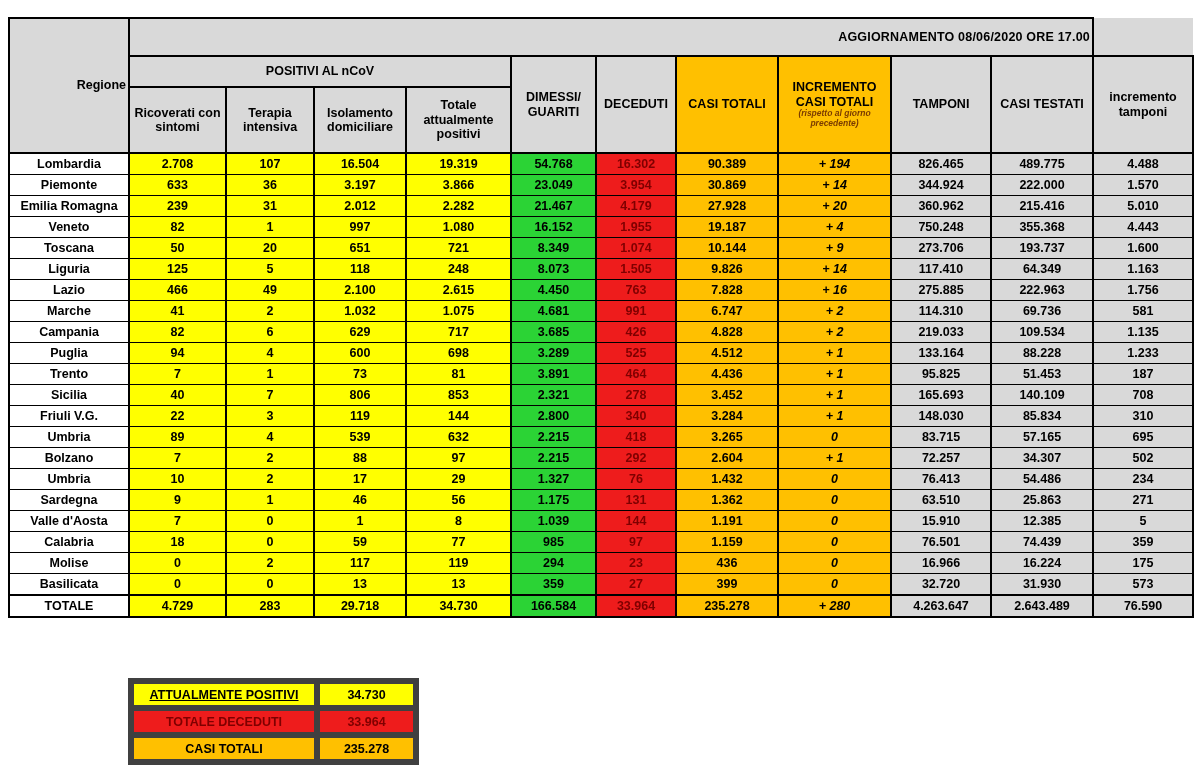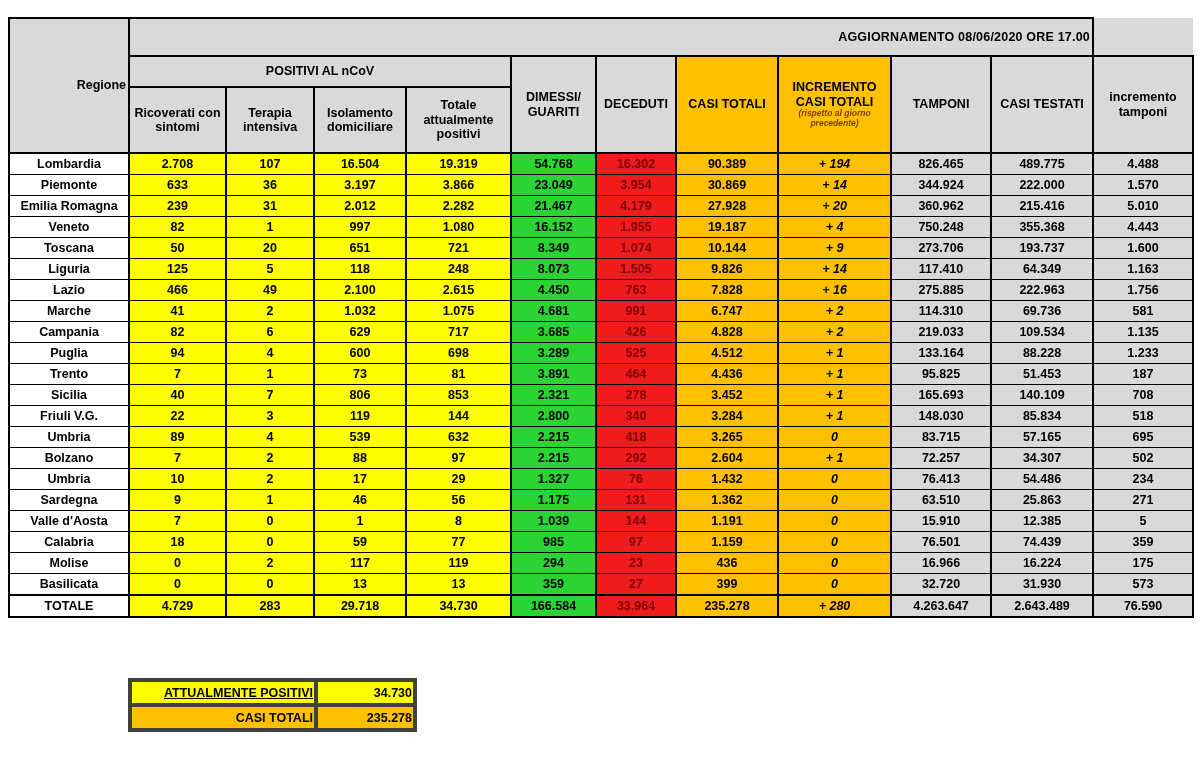--- a/index.html
+++ b/index.html
@@ -39,21 +39,21 @@
   .c-orange{background:var(--orange,#ffc000);}
   .c-inc{background:var(--orange,#ffc000);font-style:italic;}
   .c-gray{background:var(--gray,#d9d9d9);}
   .total-row td{border-top-width:2px;border-bottom-width:2px;}
   
   .legend{
     position:absolute;left:128px;top:678px;
     border-collapse:collapse;table-layout:fixed;
   }
   .legend td{
-    border:4px solid #404040;height:19px;text-align:right;
+    border:6px solid #404040;height:19px;text-align:center;
     font-weight:bold;font-size:12.5px;white-space:nowrap;overflow:hidden;
   }
   .lg-yellow td{background:var(--yellow,#ffff00);}
   .lg-green td{background:var(--green,#2bd335);color:var(--dark-green-text,#1d6b1d);}
   .lg-red td{background:var(--red,#ee1c1c);color:var(--dark-red-text,#7f0000);}
   .lg-orange td{background:var(--orange,#ffc000);}
   .lbl-underline{text-decoration:underline;}
 </style>
 </head>
 <body>
@@ -273,21 +273,21 @@
         <td class="c-yellow">22</td>
         <td class="c-yellow">3</td>
         <td class="c-yellow">119</td>
         <td class="c-yellow c-strong">144</td>
         <td class="c-green">2.800</td>
         <td class="c-red">340</td>
         <td class="c-orange">3.284</td>
         <td class="c-inc">+ 1</td>
         <td class="c-gray">148.030</td>
         <td class="c-gray">85.834</td>
-        <td class="c-gray">518</td>
+        <td class="c-gray">310</td>
       </tr>
       <tr>
         <td class="c-region">Umbria</td>
         <td class="c-yellow">89</td>
         <td class="c-yellow">4</td>
         <td class="c-yellow">539</td>
         <td class="c-yellow c-strong">632</td>
         <td class="c-green">2.215</td>
         <td class="c-red">418</td>
         <td class="c-orange">3.265</td>
@@ -414,18 +414,22 @@
 <table class="legend">
   <colgroup>
       <col style="width:186px">
       <col style="width:99px">
     </colgroup>
   <tbody>
       <tr class="lg-yellow">
     <td><span class="lbl-underline">ATTUALMENTE POSITIVI</span></td>
     <td>34.730</td>
   </tr>
+  <tr class="lg-red">
+    <td>TOTALE DECEDUTI</td>
+    <td>33.964</td>
+  </tr>
   <tr class="lg-orange">
     <td>CASI TOTALI</td>
     <td>235.278</td>
   </tr>
 </tbody>
   </table>
 
 </body></html>

